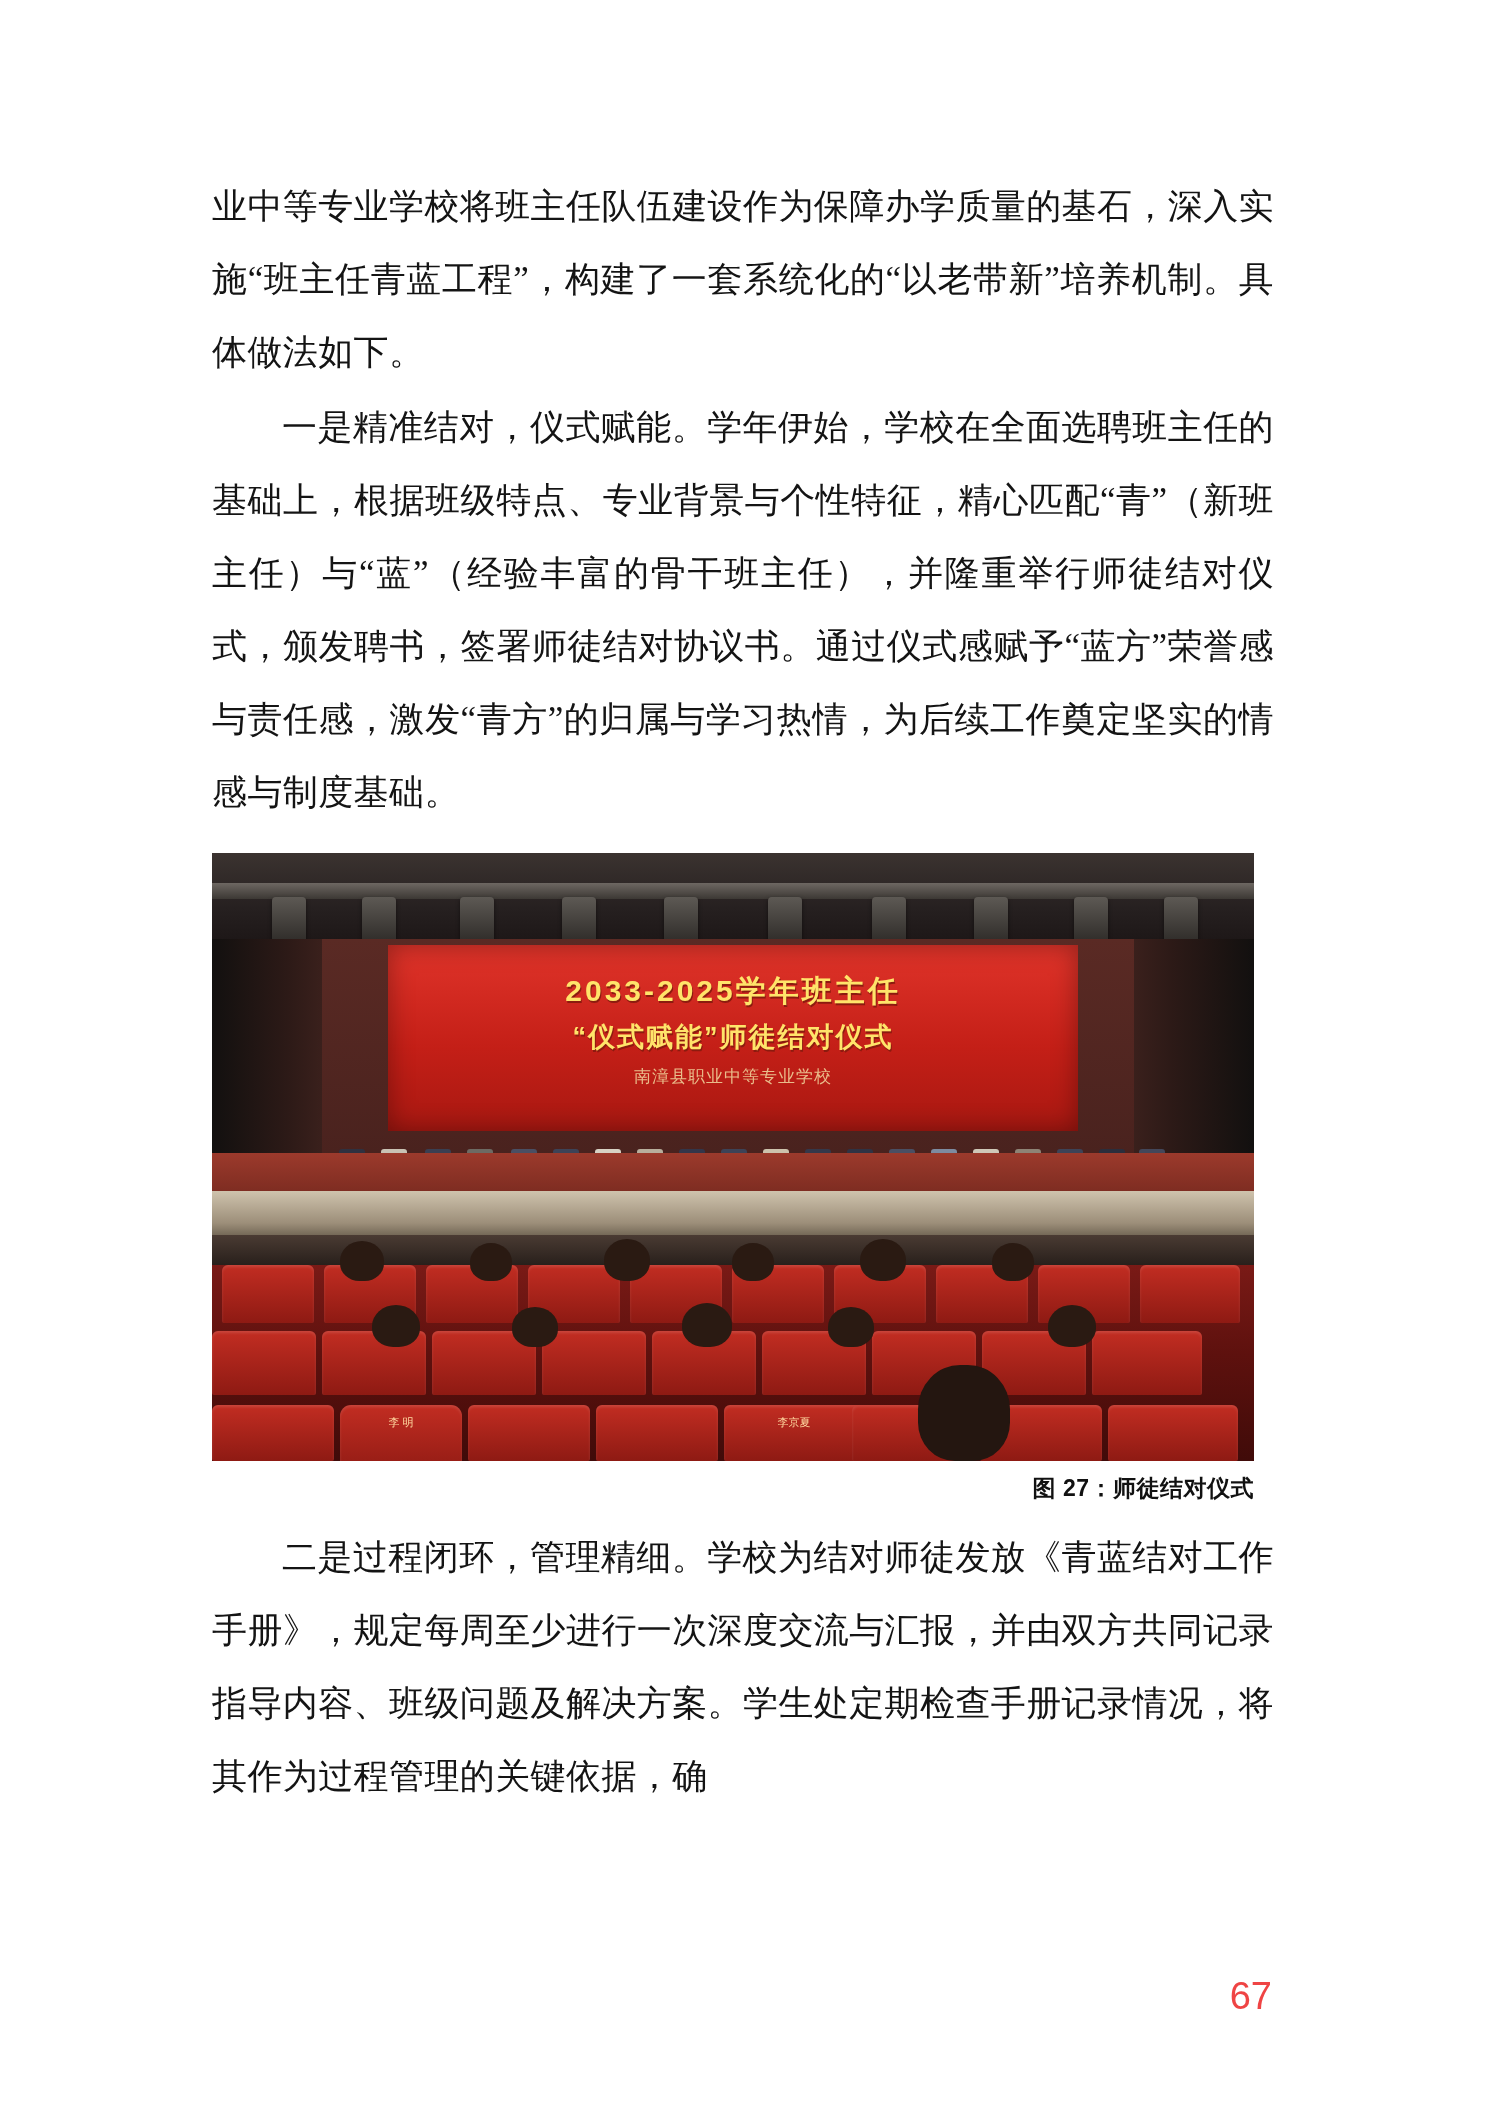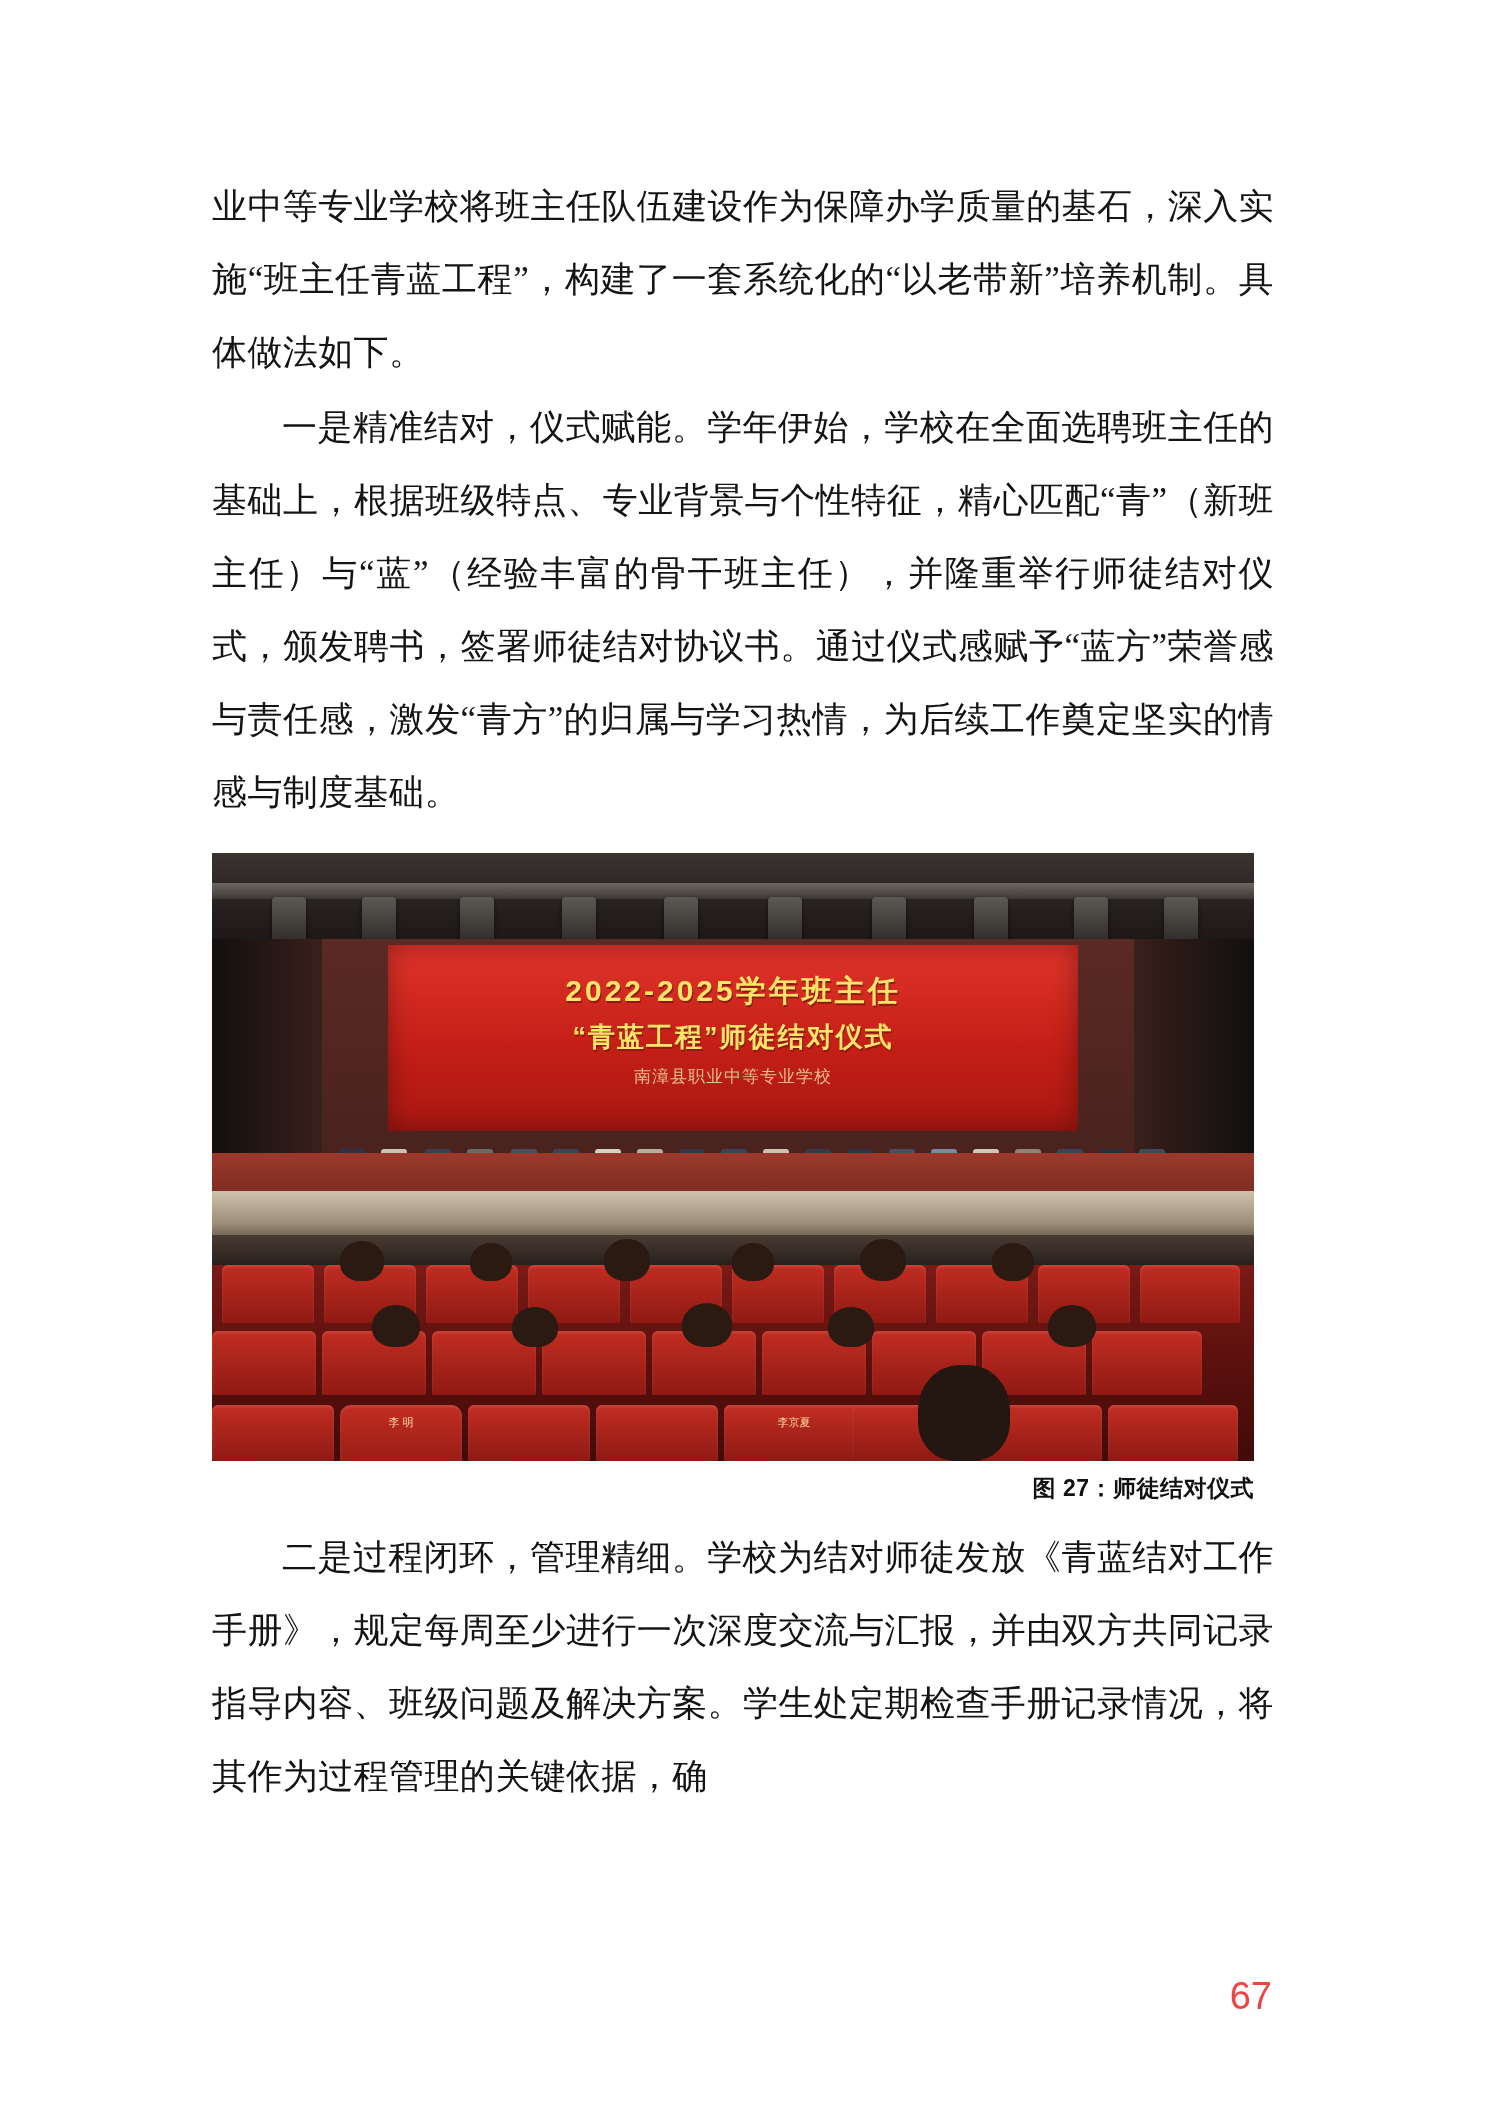--- a/index.html
+++ b/index.html
@@ -219,22 +219,22 @@
         <div class="lamp" style="left:660px;"></div>
         <div class="lamp" style="left:762px;"></div>
         <div class="lamp" style="left:862px;"></div>
         <div class="lamp" style="left:952px;"></div>
 
         <div class="backwall"></div>
         <div class="side-curtain-l"></div>
         <div class="side-curtain-r"></div>
 
         <div class="ledwall">
-          <div class="led-line1">2022-2025学年班主任</div>
-          <div class="led-line2">“青蓝工程”师徒结对仪式</div>
+          <div class="led-line1">2033-2025学年班主任</div>
+          <div class="led-line2">“仪式赋能”师徒结对仪式</div>
           <div class="led-line3">南漳县职业中等专业学校</div>
         </div>
 
         <div class="people">
           <div class="person" style="left:0px;">
             <div class="p-head"></div>
               <div class="p-body" style="background:#f2f2ee;"></div>
               <div class="p-legs" style="background:#2f3140;"></div>
               <div class="p-cert"></div>
           </div>

